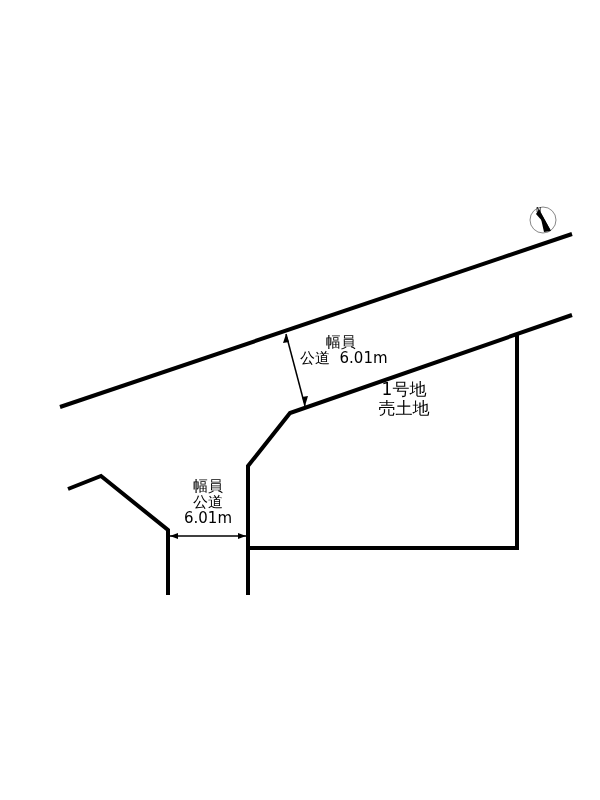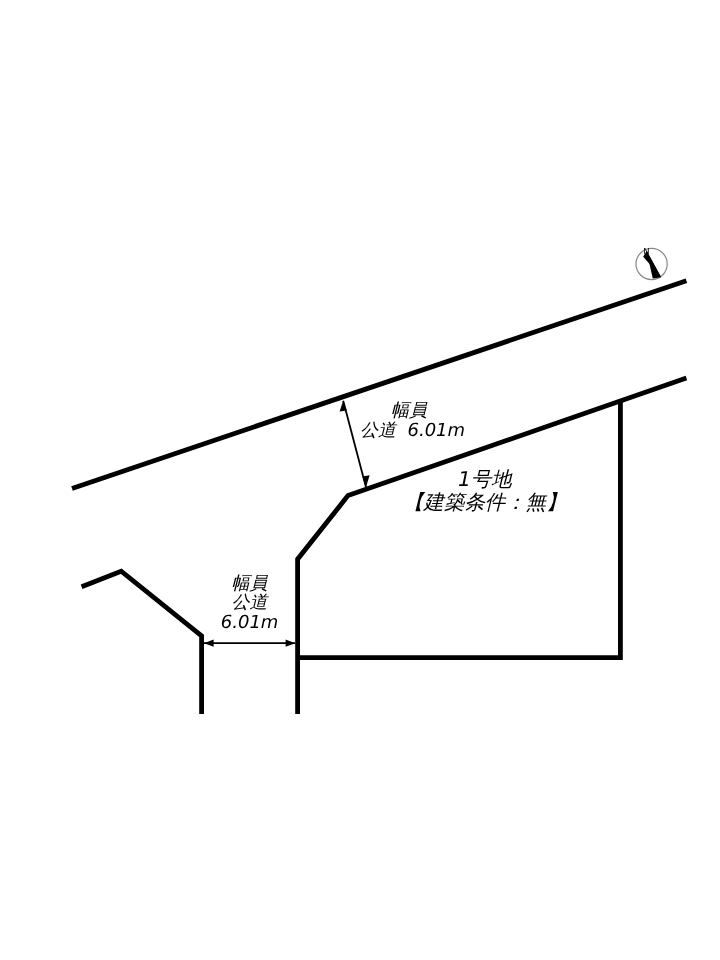--- a/index.html
+++ b/index.html
@@ -1,23 +1,23 @@
 <!DOCTYPE html>
 <html><head>
   <meta charset="utf-8">
   <style>
     html, body { margin: 0; padding: 0; background: #ffffff; }
     body { width: 600px; height: 800px; position: relative; overflow: hidden;
            font-family: "DejaVu Sans", "Liberation Sans", sans-serif; color: #000; }
     svg.plan { position: absolute; left: 0; top: 0; }
-    .lbl { position: absolute; text-align: center; line-height: 1.08; white-space: nowrap; font-style: italic; }
+    .lbl { position: absolute; text-align: center; line-height: 1.08; white-space: nowrap; }
     .road-top { left: 300px; top: 334px; font-size: 15px; }
     .road-top .row2 { display: block; text-align: center; }
     .road-left { left: 176px; top: 478px; font-size: 15px; width: 64px; }
-    .lot { left: 314px; top: 391px; width: 180px; font-size: 17px; line-height: 1.12; }
+    .lot { left: 314px; top: 380px; width: 180px; font-size: 17px; line-height: 1.12; }
     .lot sup { font-size: 9px; vertical-align: top; position: relative; top: -2px; }
   </style>
 </head>
 <body>
 
 <svg class="plan" width="600" height="800" viewBox="0 0 600 800">
 
   <line x1="60" y1="407" x2="572" y2="234" stroke="#000" stroke-width="4"></line>
 
   <polyline points="248,595 248,466 290,413 572,315" fill="none" stroke="#000" stroke-width="4" stroke-linejoin="miter"></polyline>
@@ -54,14 +54,14 @@
 </div>
 
 <div class="lbl road-left">
   <span style="display:block;">幅員</span>
   <span style="display:block;">公道</span>
   <span style="display:block;">6.01m</span>
 </div>
 
 <div class="lbl lot">
   <div>1号地</div>
-  <div>【建築条件：無】</div>
+  <div>売土地</div>
 </div>
 
 </body></html>

